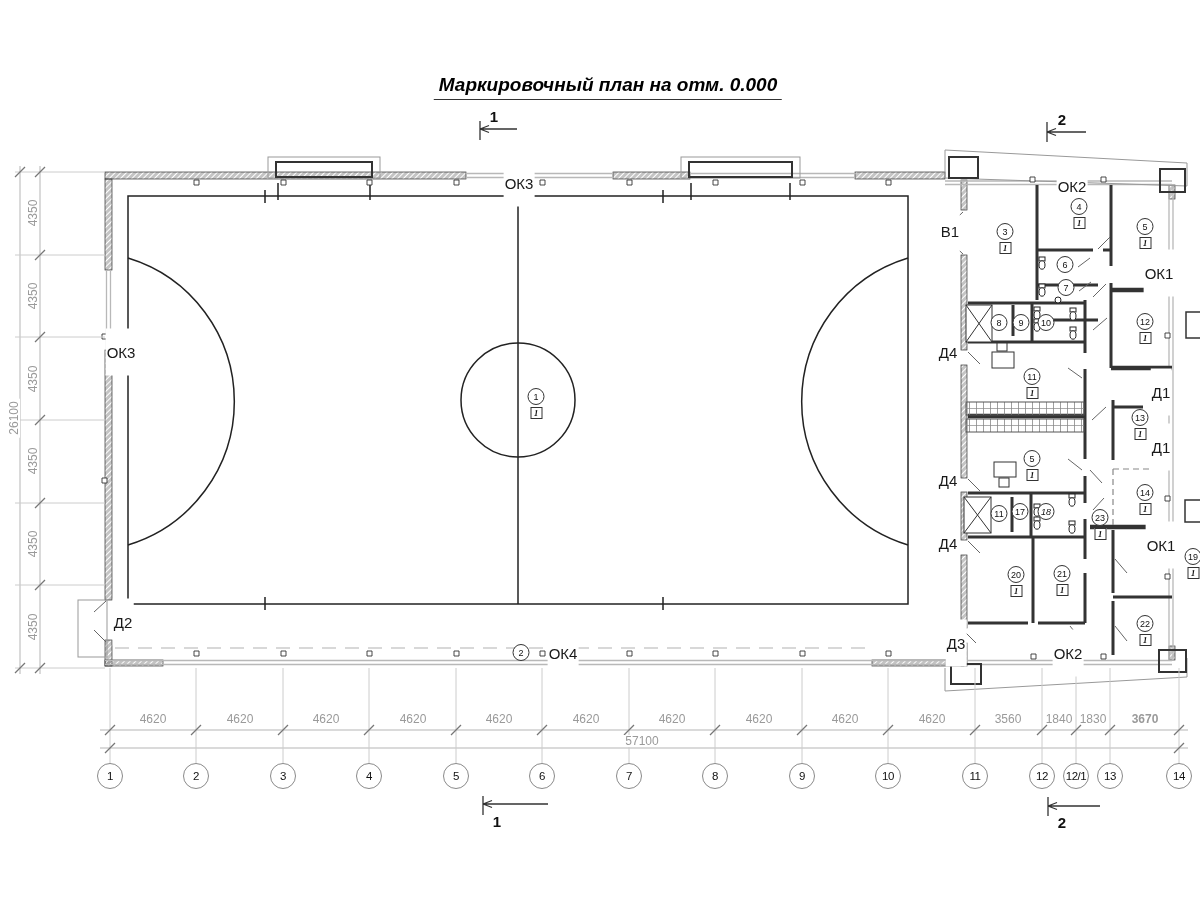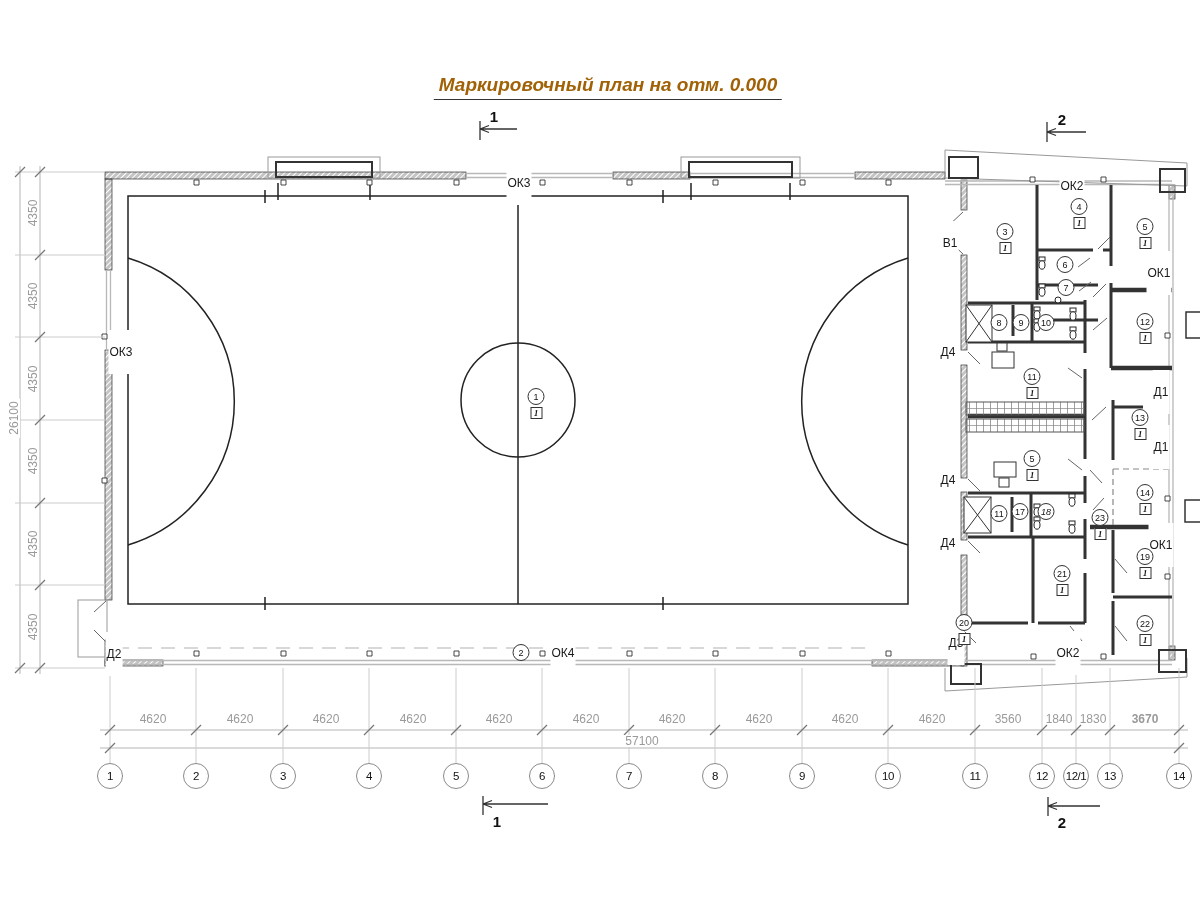--- a/index.html
+++ b/index.html
@@ -1,22 +1,22 @@
 <!DOCTYPE html>
 <html><head>
 <meta charset="utf-8">
 <style>
 html,body{margin:0;padding:0}
 body{width:1200px;height:900px;position:relative;background:#fff;overflow:hidden;
      font-family:"Liberation Sans",sans-serif;color:#111}
 svg.linework{position:absolute;left:0;top:0}
 .title{position:absolute;left:608px;top:74px;transform:translateX(-50%);
-       font:italic 700 19px "Liberation Sans",sans-serif;color:#a16207;
+       font:italic 700 19px "Liberation Sans",sans-serif;color:#000000;
        border-bottom:1.5px solid #333;padding:0 5px 3px;white-space:nowrap}
-.lbl{position:absolute;transform:translate(-50%,-50%);font-size:12px;line-height:1;
+.lbl{position:absolute;transform:translate(-50%,-50%);font-size:15px;line-height:1;
      color:#1a1a1a;white-space:nowrap;background:#fff;padding:16px 1px}
 .sec{position:absolute;transform:translate(-50%,-50%);font:700 15px "Liberation Sans",sans-serif;color:#111}
 .dimb,.dimv,.total{position:absolute;font-size:12px;color:#9a9a9a;white-space:nowrap;line-height:1}
 .dimb{top:719px;transform:translate(-50%,-50%)}
 .dimv{left:33px;transform:translate(-50%,-50%) rotate(-90deg)}
 .total{background:#fff;padding:0 3px;transform:translate(-50%,-50%)}
 .rotv{transform:translate(-50%,-50%) rotate(-90deg)}
 .bubble{position:absolute;top:763px;width:26px;height:26px;box-sizing:border-box;
         border:1.2px solid #8a8a8a;border-radius:50%;background:#fff;transform:translateX(-50%);
         display:flex;align-items:center;justify-content:center;font-size:11.5px;letter-spacing:-.5px;color:#111}
@@ -298,22 +298,22 @@
 
 <div>
 
 <div class="lbl" style="left: 519px; top: 183px;"><span>ОК3</span></div>
       <div class="lbl" style="left: 121px; top: 352px;"><span>ОК3</span></div>
       <div class="lbl" style="left: 563px; top: 653px;"><span>ОК4</span></div>
       <div class="lbl" style="left: 1072px; top: 186px;"><span>ОК2</span></div>
       <div class="lbl" style="left: 1068px; top: 653px;"><span>ОК2</span></div>
       <div class="lbl" style="left: 1159px; top: 273px;"><span>ОК1</span></div>
       <div class="lbl" style="left: 1161px; top: 545px;"><span>ОК1</span></div>
-      <div class="lbl" style="left: 950px; top: 231px; margin-top: 12px;"><span>В1</span></div>
-      <div class="lbl" style="left: 114px; top: 622px; margin-top: 32px;"><span>Д2</span></div>
+      <div class="lbl" style="left: 950px; top: 231px;"><span>В1</span></div>
+      <div class="lbl" style="left: 123px; top: 622px;"><span>Д2</span></div>
       <div class="lbl" style="left: 956px; top: 643px;"><span>Д3</span></div>
       <div class="lbl" style="left: 948px; top: 352px;"><span>Д4</span></div>
       <div class="lbl" style="left: 948px; top: 480px;"><span>Д4</span></div>
       <div class="lbl" style="left: 948px; top: 543px;"><span>Д4</span></div>
       <div class="lbl" style="left: 1161px; top: 392px;"><span>Д1</span></div>
       <div class="lbl" style="left: 1161px; top: 447px;"><span>Д1</span></div>
     </div>
 
 <div>
 
@@ -418,27 +418,27 @@
           <span>17</span>
         </div>
 
     </div>
       <div class="roomtag" style="left: 1046px; top: 512px; font-style: italic;">
       <div class="num">
           <span>18</span>
         </div>
 
     </div>
-      <div class="roomtag" style="left: 1145px; top: 557px;">
+      <div class="roomtag" style="left: 1193px; top: 557px;">
       <div class="num">
           <span>19</span>
         </div>
       <div class="fin">1</div>
     </div>
-      <div class="roomtag" style="left: 964px; top: 575px; margin-top: 48px;">
+      <div class="roomtag" style="left: 1016px; top: 575px;">
       <div class="num">
           <span>20</span>
         </div>
       <div class="fin">1</div>
     </div>
       <div class="roomtag" style="left: 1062px; top: 574px;">
       <div class="num">
           <span>21</span>
         </div>
       <div class="fin">1</div>

